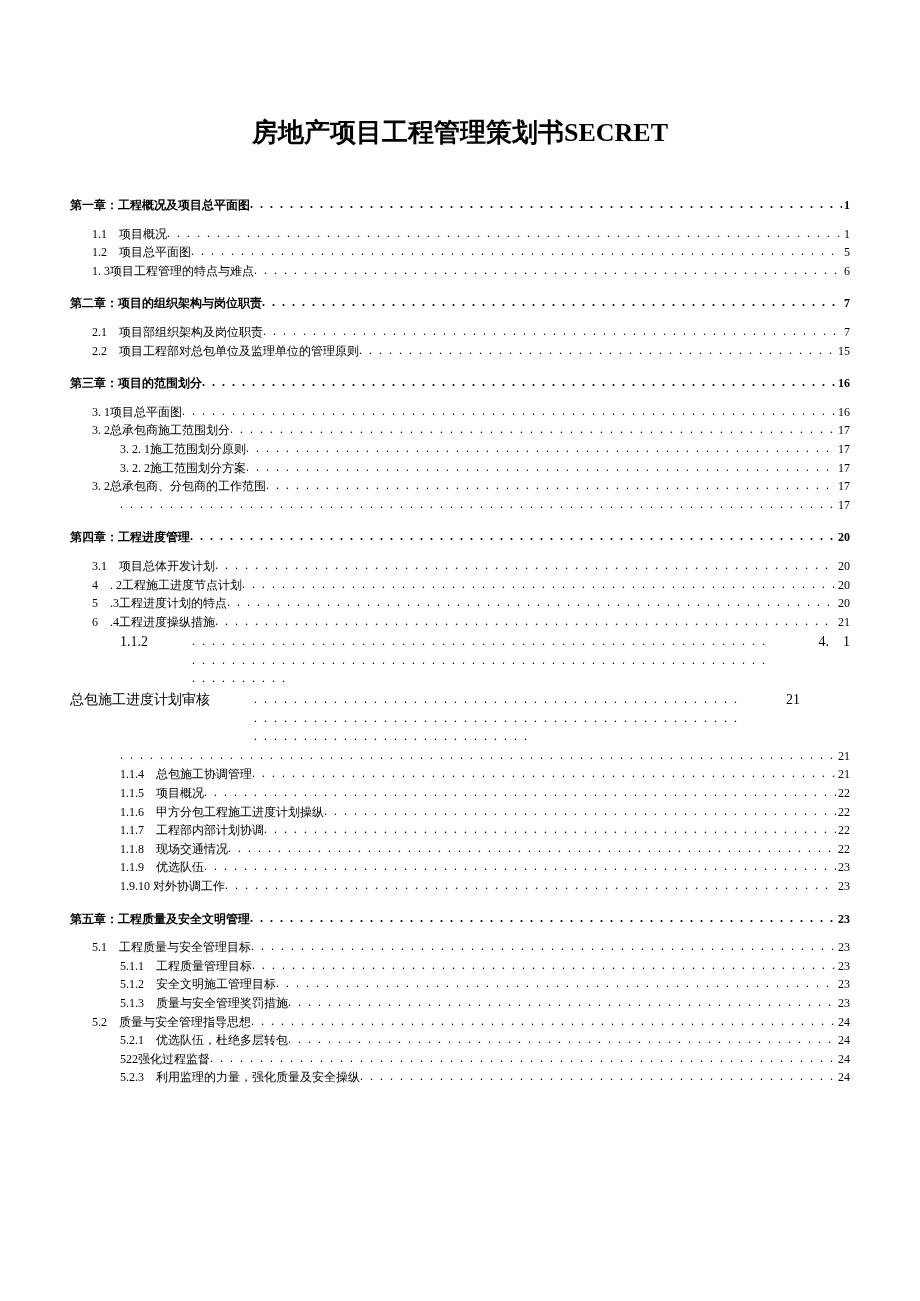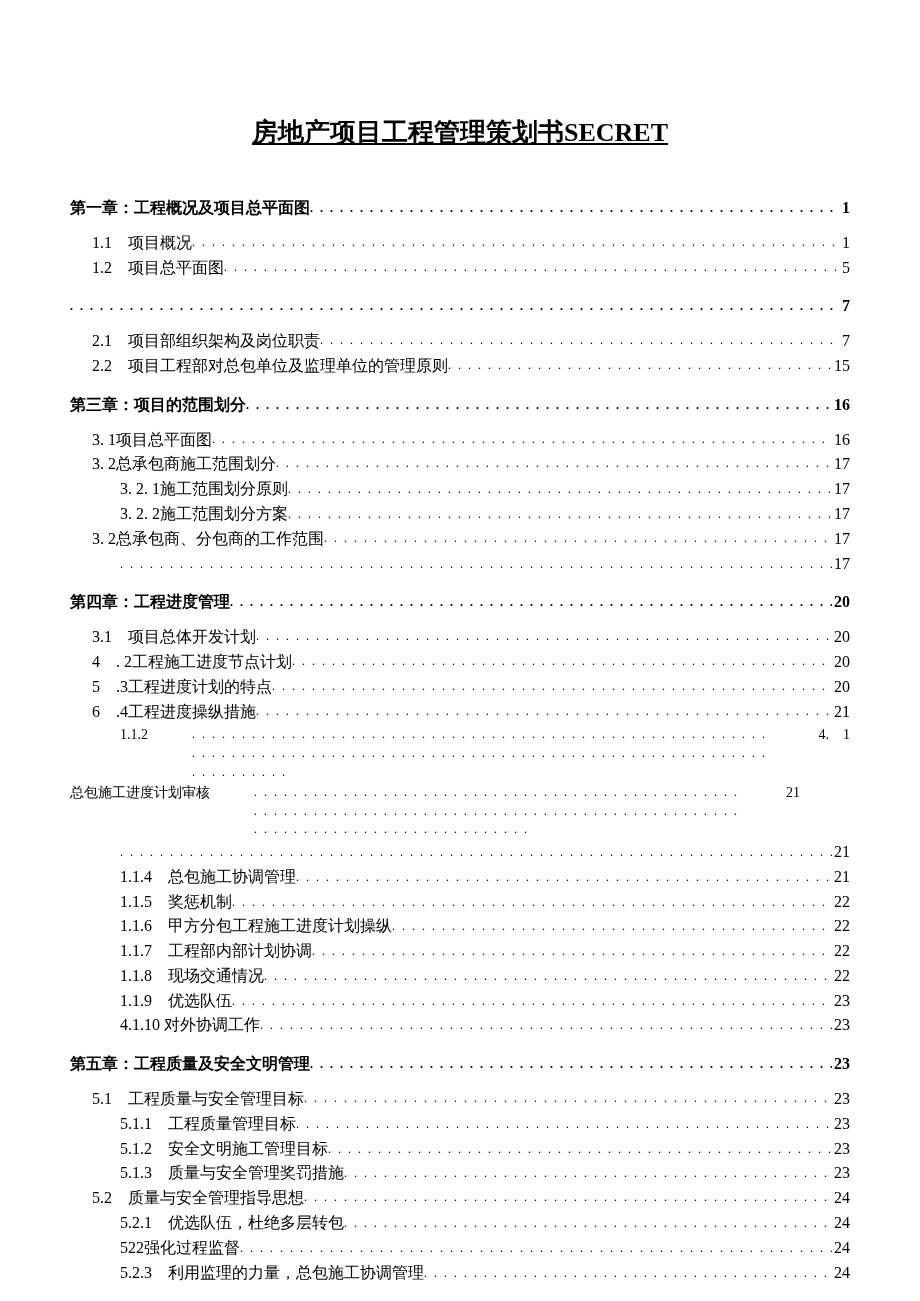--- a/index.html
+++ b/index.html
@@ -11,26 +11,25 @@
   }
   .page {
     padding: 115px 70px 50px 70px;
   }
   h1 {
     font-family: "SimSun", "宋体", serif;
     font-size: 26px;
     font-weight: bold;
     text-align: center;
     margin: 0 0 46px 0;
-    text-decoration: underline;
   }
   .toc-line {
     display: flex;
     align-items: baseline;
-    font-size: 16px;
+    font-size: 12px;
     line-height: 1.55;
     margin: 0;
     white-space: nowrap;
   }
   .toc-label { flex: 0 0 auto; }
   .toc-dots {
     flex: 1 1 auto;
     overflow: hidden;
     letter-spacing: 2px;
     color: #000;
@@ -68,21 +67,27 @@
       <div class="toc-line lvl1">
         <span class="toc-label">1.1　项目概况</span>
         <span class="toc-dots"></span>
         <span class="toc-page">1</span>
       </div>
       <div class="toc-line lvl1">
         <span class="toc-label">1.2　项目总平面图</span>
         <span class="toc-dots"></span>
         <span class="toc-page">5</span>
       </div>
-      <div class="toc-line lvl0">
+      <div class="toc-line lvl1">
+        <span class="toc-label">1. 3项目工程管理的特点与难点</span>
+        <span class="toc-dots"></span>
+        <span class="toc-page">6</span>
+      </div>
+      <div class="toc-line lvl0">
+        <span class="toc-label">第二章：项目的组织架构与岗位职责</span>
         <span class="toc-dots"></span>
         <span class="toc-page">7</span>
       </div>
       <div class="toc-line lvl1">
         <span class="toc-label">2.1　项目部组织架构及岗位职责</span>
         <span class="toc-dots"></span>
         <span class="toc-page">7</span>
       </div>
       <div class="toc-line lvl1">
         <span class="toc-label">2.2　项目工程部对总包单位及监理单位的管理原则</span>
@@ -160,21 +165,21 @@
       <div class="toc-line lvl2">
         <span class="toc-dots"></span>
         <span class="toc-page">21</span>
       </div>
       <div class="toc-line lvl2">
         <span class="toc-label">1.1.4　总包施工协调管理</span>
         <span class="toc-dots"></span>
         <span class="toc-page">21</span>
       </div>
       <div class="toc-line lvl2">
-        <span class="toc-label">1.1.5　奖惩机制</span>
+        <span class="toc-label">1.1.5　项目概况</span>
         <span class="toc-dots"></span>
         <span class="toc-page">22</span>
       </div>
       <div class="toc-line lvl2">
         <span class="toc-label">1.1.6　甲方分包工程施工进度计划操纵</span>
         <span class="toc-dots"></span>
         <span class="toc-page">22</span>
       </div>
       <div class="toc-line lvl2">
         <span class="toc-label">1.1.7　工程部内部计划协调</span>
@@ -185,21 +190,21 @@
         <span class="toc-label">1.1.8　现场交通情况</span>
         <span class="toc-dots"></span>
         <span class="toc-page">22</span>
       </div>
       <div class="toc-line lvl2">
         <span class="toc-label">1.1.9　优选队伍</span>
         <span class="toc-dots"></span>
         <span class="toc-page">23</span>
       </div>
       <div class="toc-line lvl2">
-        <span class="toc-label">4.1.10 对外协调工作</span>
+        <span class="toc-label">1.9.10 对外协调工作</span>
         <span class="toc-dots"></span>
         <span class="toc-page">23</span>
       </div>
       <div class="toc-line lvl0">
         <span class="toc-label">第五章：工程质量及安全文明管理</span>
         <span class="toc-dots"></span>
         <span class="toc-page">23</span>
       </div>
       <div class="toc-line lvl1">
         <span class="toc-label">5.1　工程质量与安全管理目标</span>
@@ -230,18 +235,18 @@
         <span class="toc-label">5.2.1　优选队伍，杜绝多层转包</span>
         <span class="toc-dots"></span>
         <span class="toc-page">24</span>
       </div>
       <div class="toc-line lvl2">
         <span class="toc-label">522强化过程监督</span>
         <span class="toc-dots"></span>
         <span class="toc-page">24</span>
       </div>
       <div class="toc-line lvl2">
-        <span class="toc-label">5.2.3　利用监理的力量，总包施工协调管理</span>
+        <span class="toc-label">5.2.3　利用监理的力量，强化质量及安全操纵</span>
         <span class="toc-dots"></span>
         <span class="toc-page">24</span>
       </div>
     </div>
 </div>
 
 </body></html>

